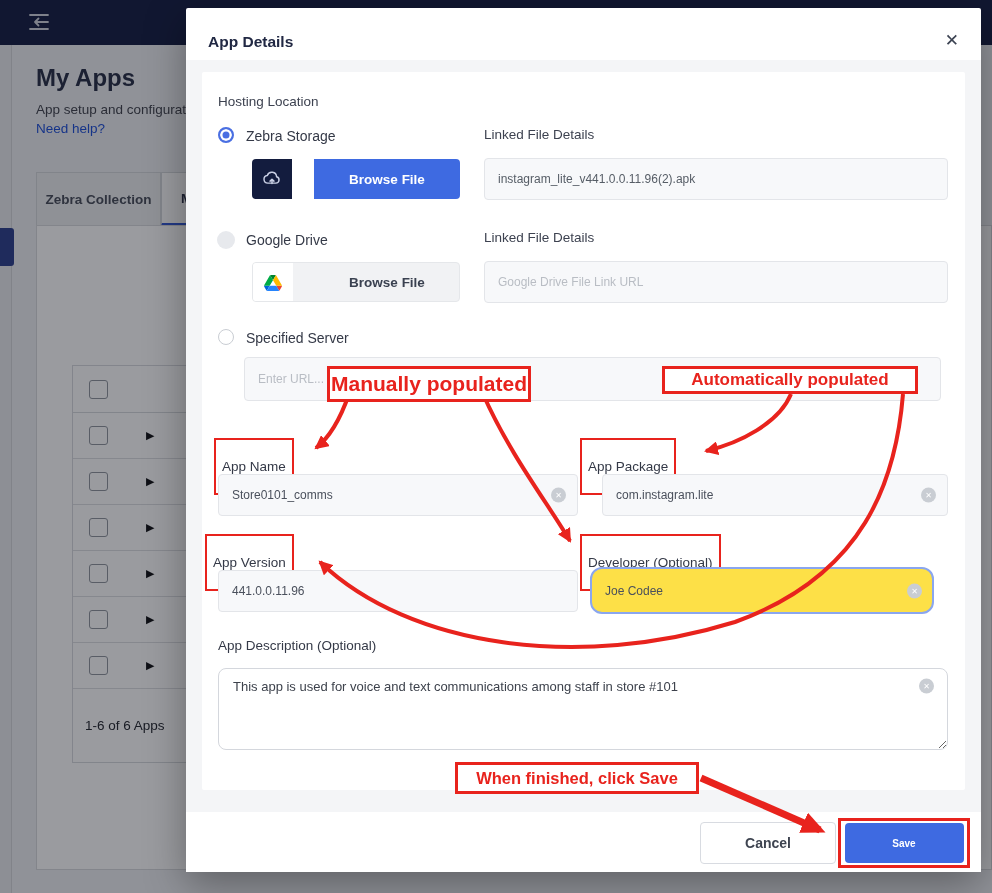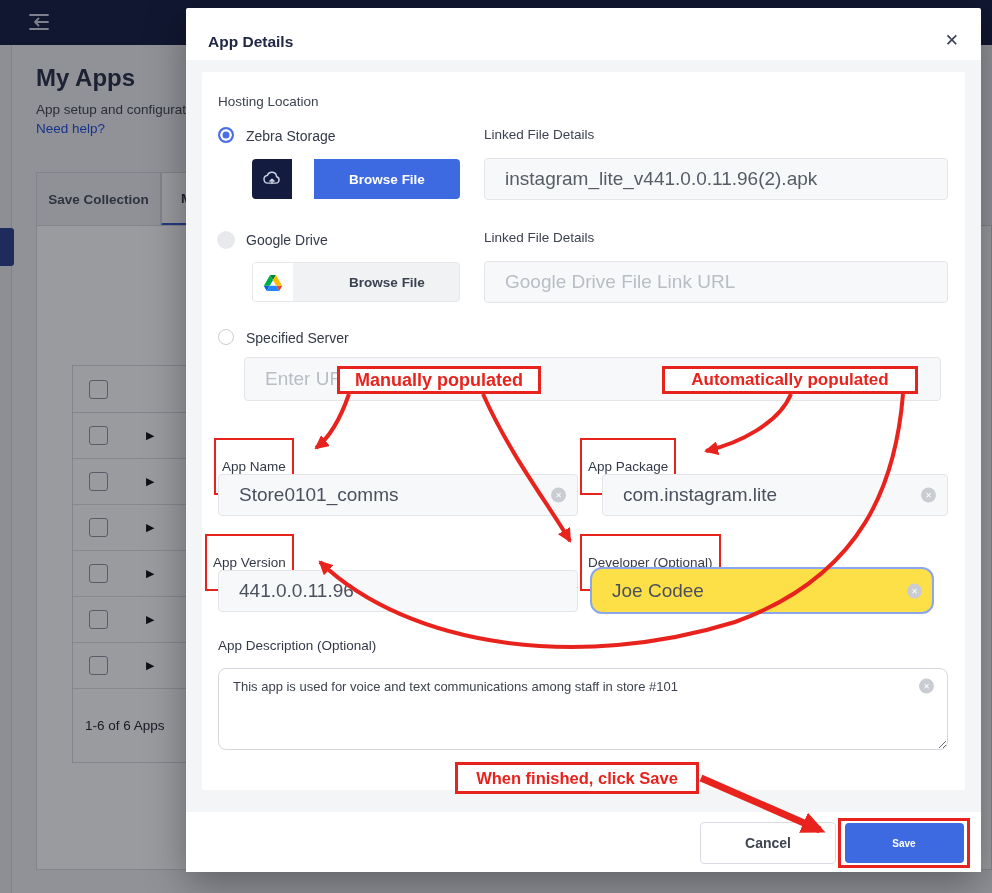--- a/index.html
+++ b/index.html
@@ -54,22 +54,22 @@
 
   .browse{width:208px;height:40px;border-radius:4px;display:flex;overflow:hidden;cursor:pointer;gap:22px;}
   .browse .sq{width:40px;height:40px;display:flex;align-items:center;justify-content:center;flex:none;}
   .browse .bl{flex:1;display:flex;align-items:center;justify-content:center;font-size:13.5px;font-weight:700;}
   .browse-zebra .sq{background:#131c3e;}
   .browse-zebra .bl{background:#3e6ae1;color:#fff;}
   .browse-gd{border:1px solid #e5e7ea;background:#f1f2f4;}
   .browse-gd .sq{background:#fff;}
   .browse-gd .bl{color:#3a4150;}
 
-  .inp{background:#f7f8fa;border:1px solid #e3e5e9;border-radius:4px;font-size:19px;color:#4a505c;
-       padding:0 34px 0 20px;font-family:"Liberation Sans",sans-serif;outline:none;width:100%;height:100%;box-sizing:border-box;}
+  .inp{background:#f7f8fa;border:1px solid #e3e5e9;border-radius:4px;font-size:12px;color:#4a505c;
+       padding:0 34px 0 13px;font-family:"Liberation Sans",sans-serif;outline:none;width:100%;height:100%;box-sizing:border-box;}
   .inp::placeholder{color:#b9bdc4;}
   .inp-wrap{box-sizing:border-box;}
   .inp-focus .inp{border:2px solid #8aa6ef;border-radius:12px;background:#fde047;}
   .clear{position:absolute;right:12px;top:50%;transform:translateY(-50%);width:15px;height:15px;border-radius:50%;
          background:#c9cdd3;color:#fff;font-size:8px;line-height:15px;text-align:center;cursor:pointer;}
   .desc{background:#fff;border:1px solid #d4d7dd;border-radius:8px;font-size:13px;color:#3d424c;
         padding:10px 34px 10px 14px;font-family:"Liberation Sans",sans-serif;outline:none;
         width:100%;height:100%;box-sizing:border-box;resize:vertical;}
 
   .btn-cancel{left:514px;top:814px;width:136px;height:42px;background:#fff;border:1px solid #d8dbe1;border-radius:4px;
@@ -96,21 +96,21 @@
       <path d="M2 2h18M2 16h18M20 9H7M10.5 5.5 7 9l3.5 3.5" stroke="#cfd3dc" stroke-width="1.8" fill="none" stroke-linecap="round" stroke-linejoin="round"></path>
     </svg>
   </div>
   <div class="abs sidestrip"></div>
   <div class="abs side-peek"></div>
 
   <div class="abs page-title">My Apps</div>
   <div class="abs page-subtitle">App setup and configuration</div>
   <div class="abs need-help">Need help?</div>
 
-  <div class="abs tab tab1">Save Collection</div>
+  <div class="abs tab tab1">Zebra Collection</div>
   <div class="abs tab tab2">My Apps</div>
 
   <div class="abs content-card"></div>
 
   <div class="abs apps-table">
     <div class="t-head">
       <div class="checkbox"></div>
     </div>
     <div>
       <div class="t-row">
@@ -243,16 +243,16 @@
         <path d="M0,0 L24,11 L0,22 z" fill="#e8231d"></path>
       </marker>
     </defs>
     <path d="M349,394 C340,420 330,437 316,448" stroke="#e8231d" stroke-width="4" fill="none" marker-end="url(#ah)"></path>
     <path d="M483,394 C510,455 549,505 570,541" stroke="#e8231d" stroke-width="4" fill="none" marker-end="url(#ah)"></path>
     <path d="M791,394 C779,423 740,443 706,451" stroke="#e8231d" stroke-width="4" fill="none" marker-end="url(#ah)"></path>
     <path d="M903,394 C896,480 865,575 735,622 C580,670 410,648 320,562" stroke="#e8231d" stroke-width="4" fill="none" marker-end="url(#ah)"></path>
     <path d="M701,778 L820,830" stroke="#e8231d" stroke-width="7" fill="none" marker-end="url(#ah2)"></path>
   </svg>
 
-  <div class="note" style="left:337px;top:366px;width:204px;height:28px;font-size:18px">Manually populated</div>
+  <div class="note" style="left:327px;top:366px;width:204px;height:36px;font-size:21px">Manually populated</div>
   <div class="note" style="left:662px;top:366px;width:256px;height:28px;font-size:17px">Automatically populated</div>
   <div class="note" style="left:455px;top:762px;width:244px;height:32px;font-size:16.5px">When finished, click Save</div>
 </div>
 
 </body></html>

